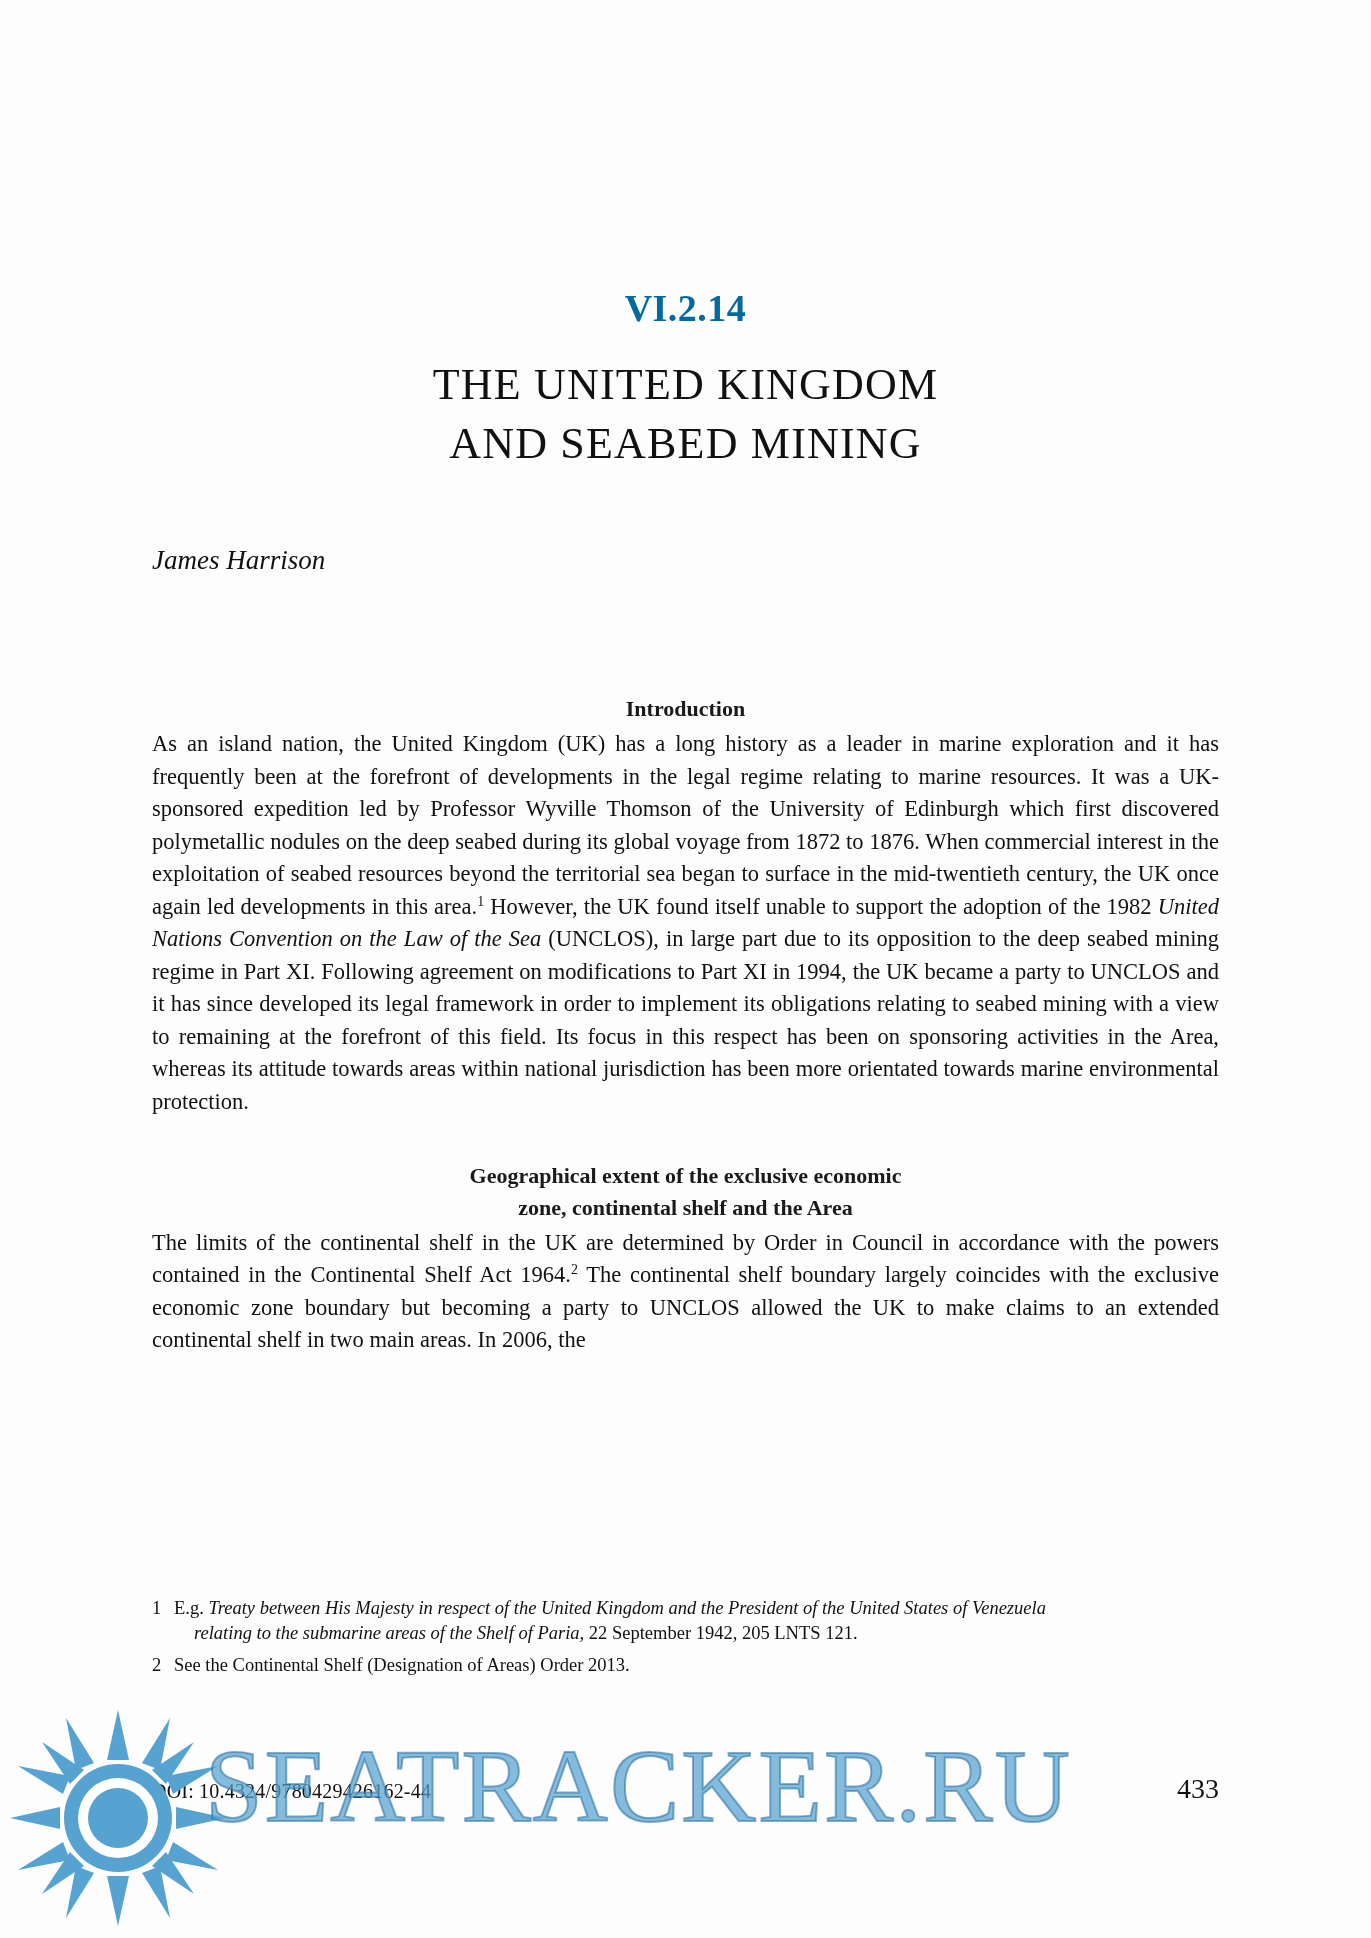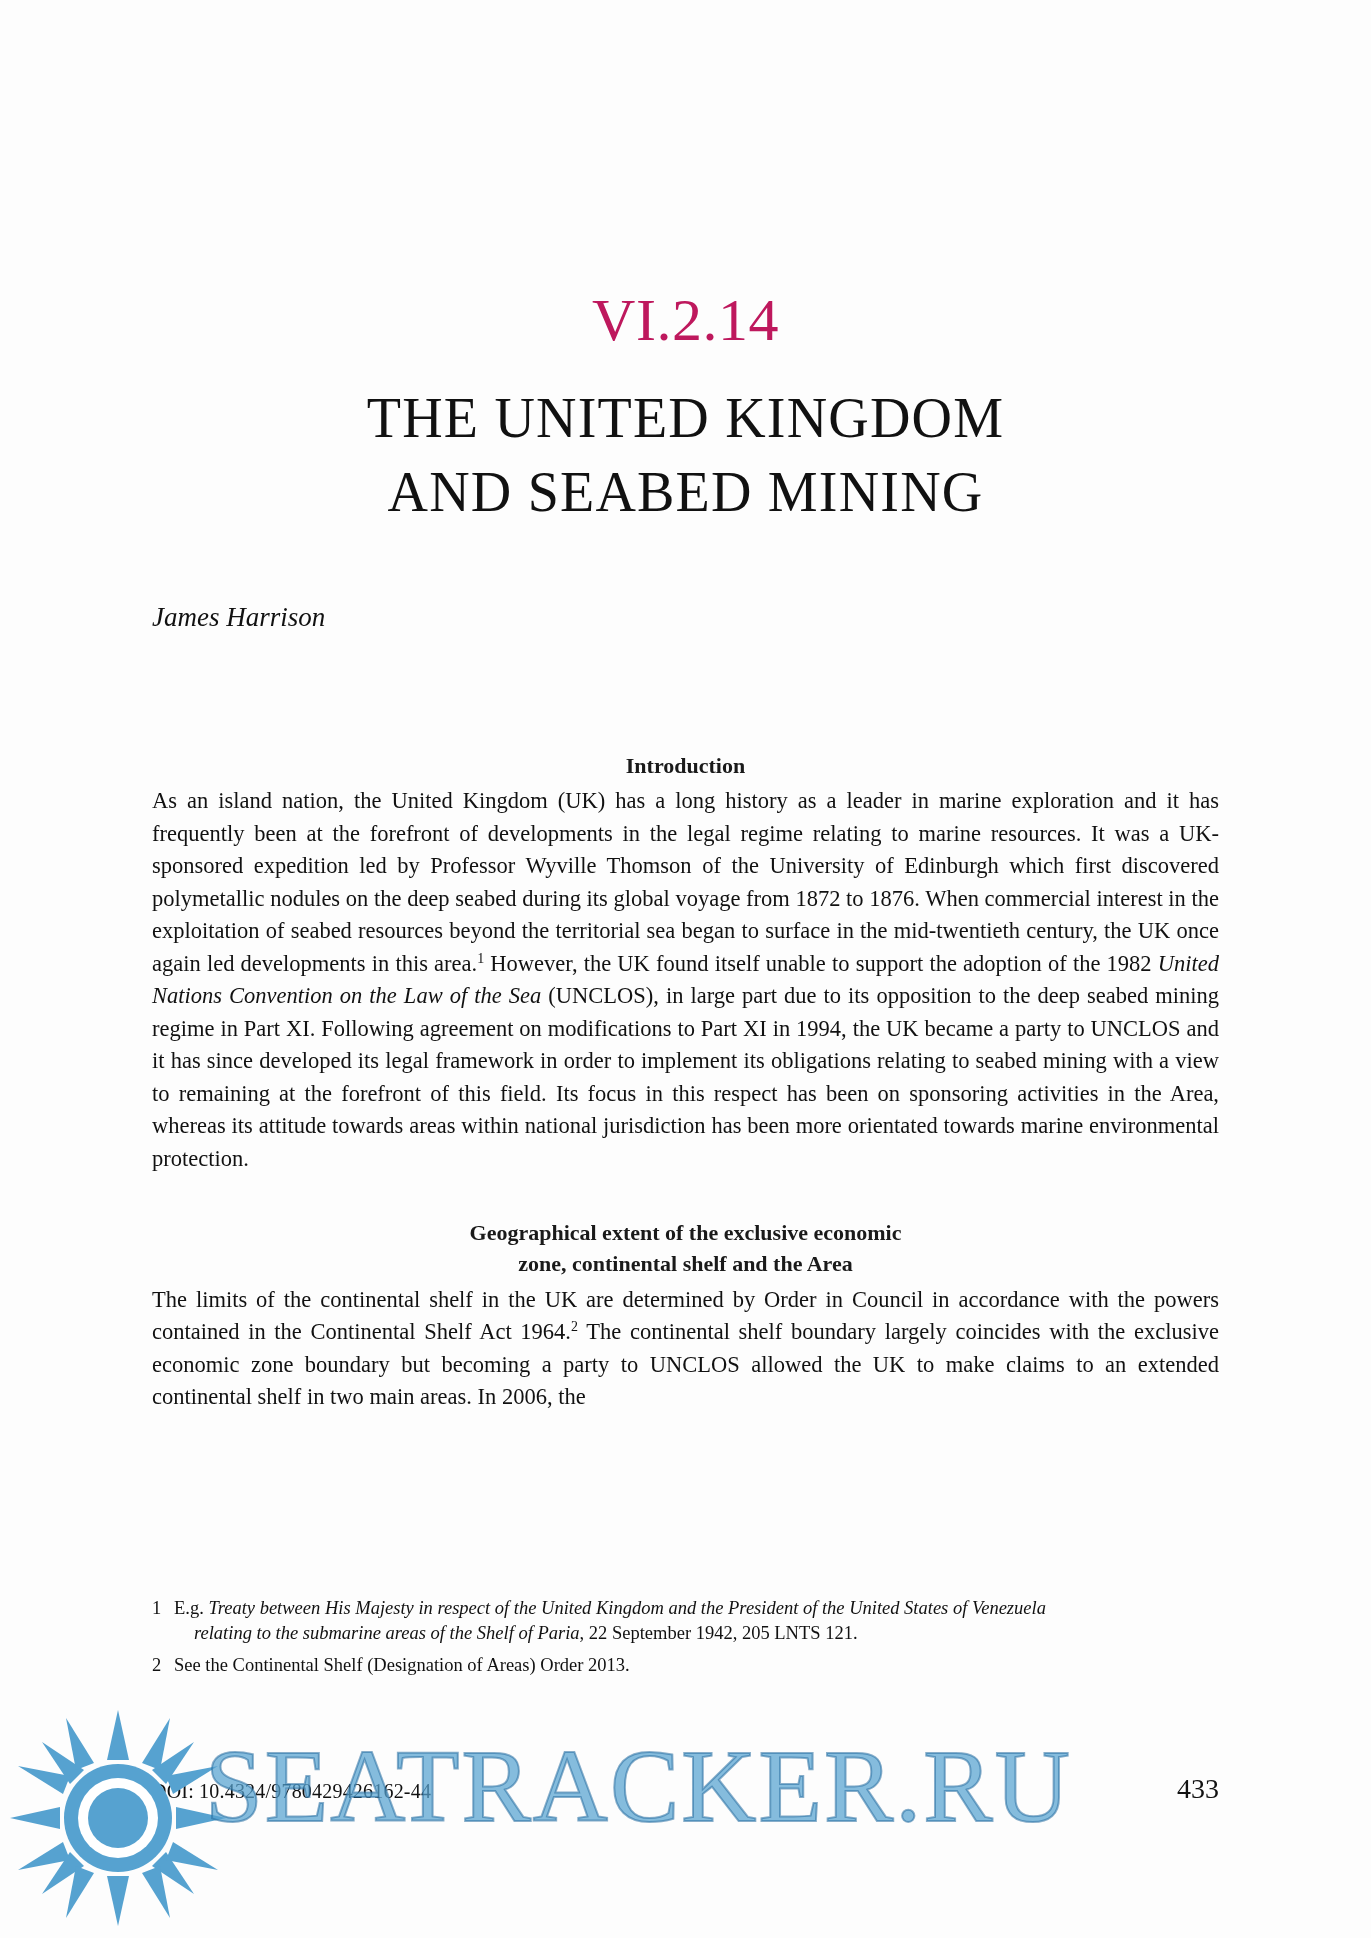--- a/index.html
+++ b/index.html
@@ -25,29 +25,29 @@
   .content {
     position: absolute;
     left: 152px;
     right: 152px;
     top: 0;
   }
 
   
   .chapter-number {
     text-align: center;
-    font-size: 60px;
+    font-size: 38px;
     letter-spacing: 0.5px;
     margin-top: 286px;
-    font-weight: 400;
-    color: #be185d;
+    font-weight: 700;
+    color: #0369a1;
   }
   .chapter-title {
     text-align: center;
-    font-size: 56px;
+    font-size: 44px;
     line-height: 1.33;
     letter-spacing: 1.2px;
     margin-top: 26px;
     font-weight: 400;
     color: #111;
   }
   .chapter-title .line {
     display: block;
   }
   .author {

